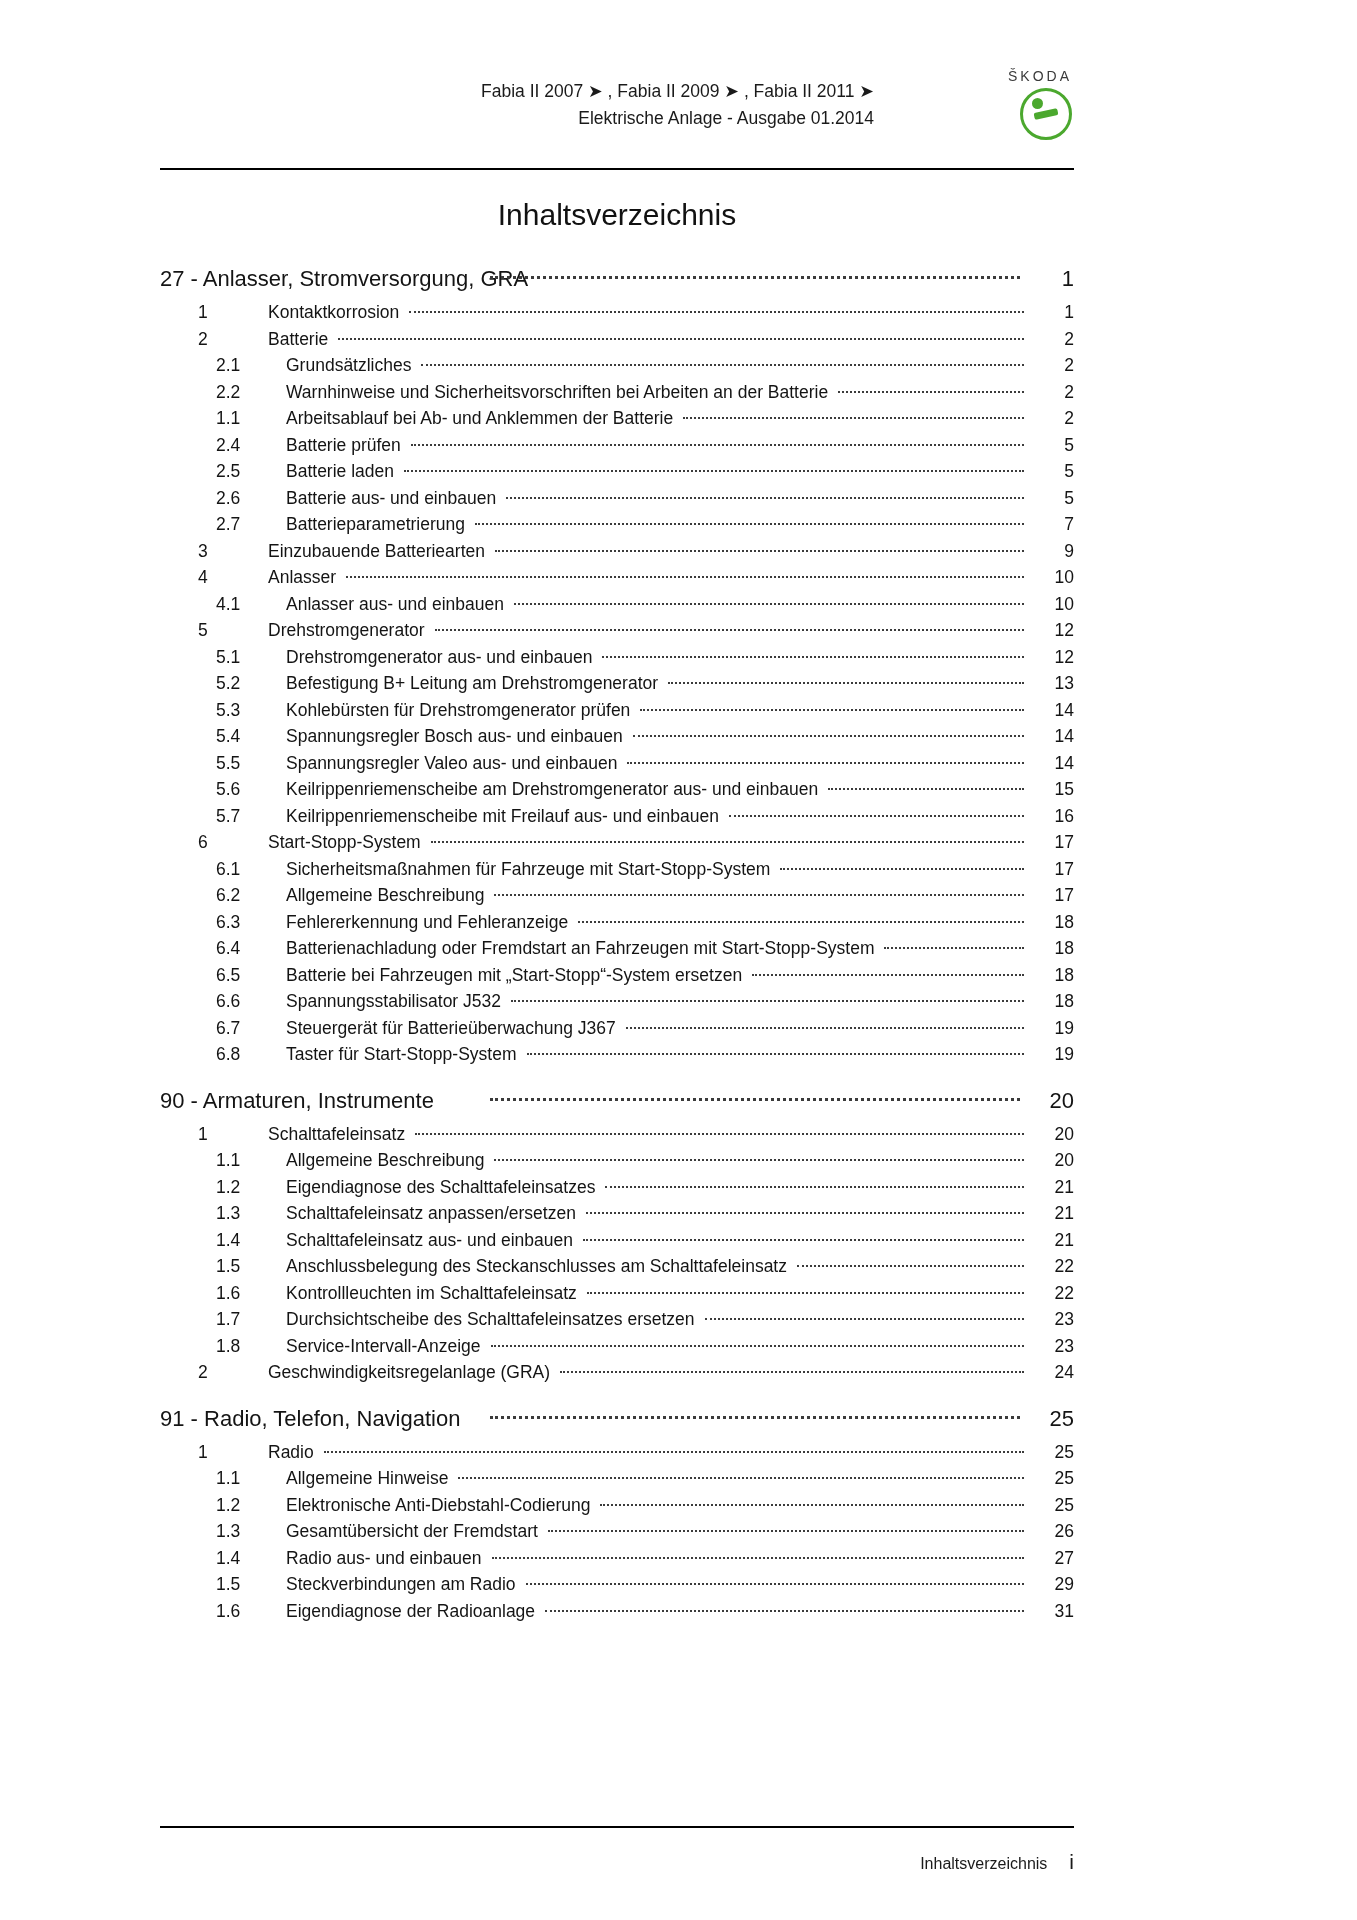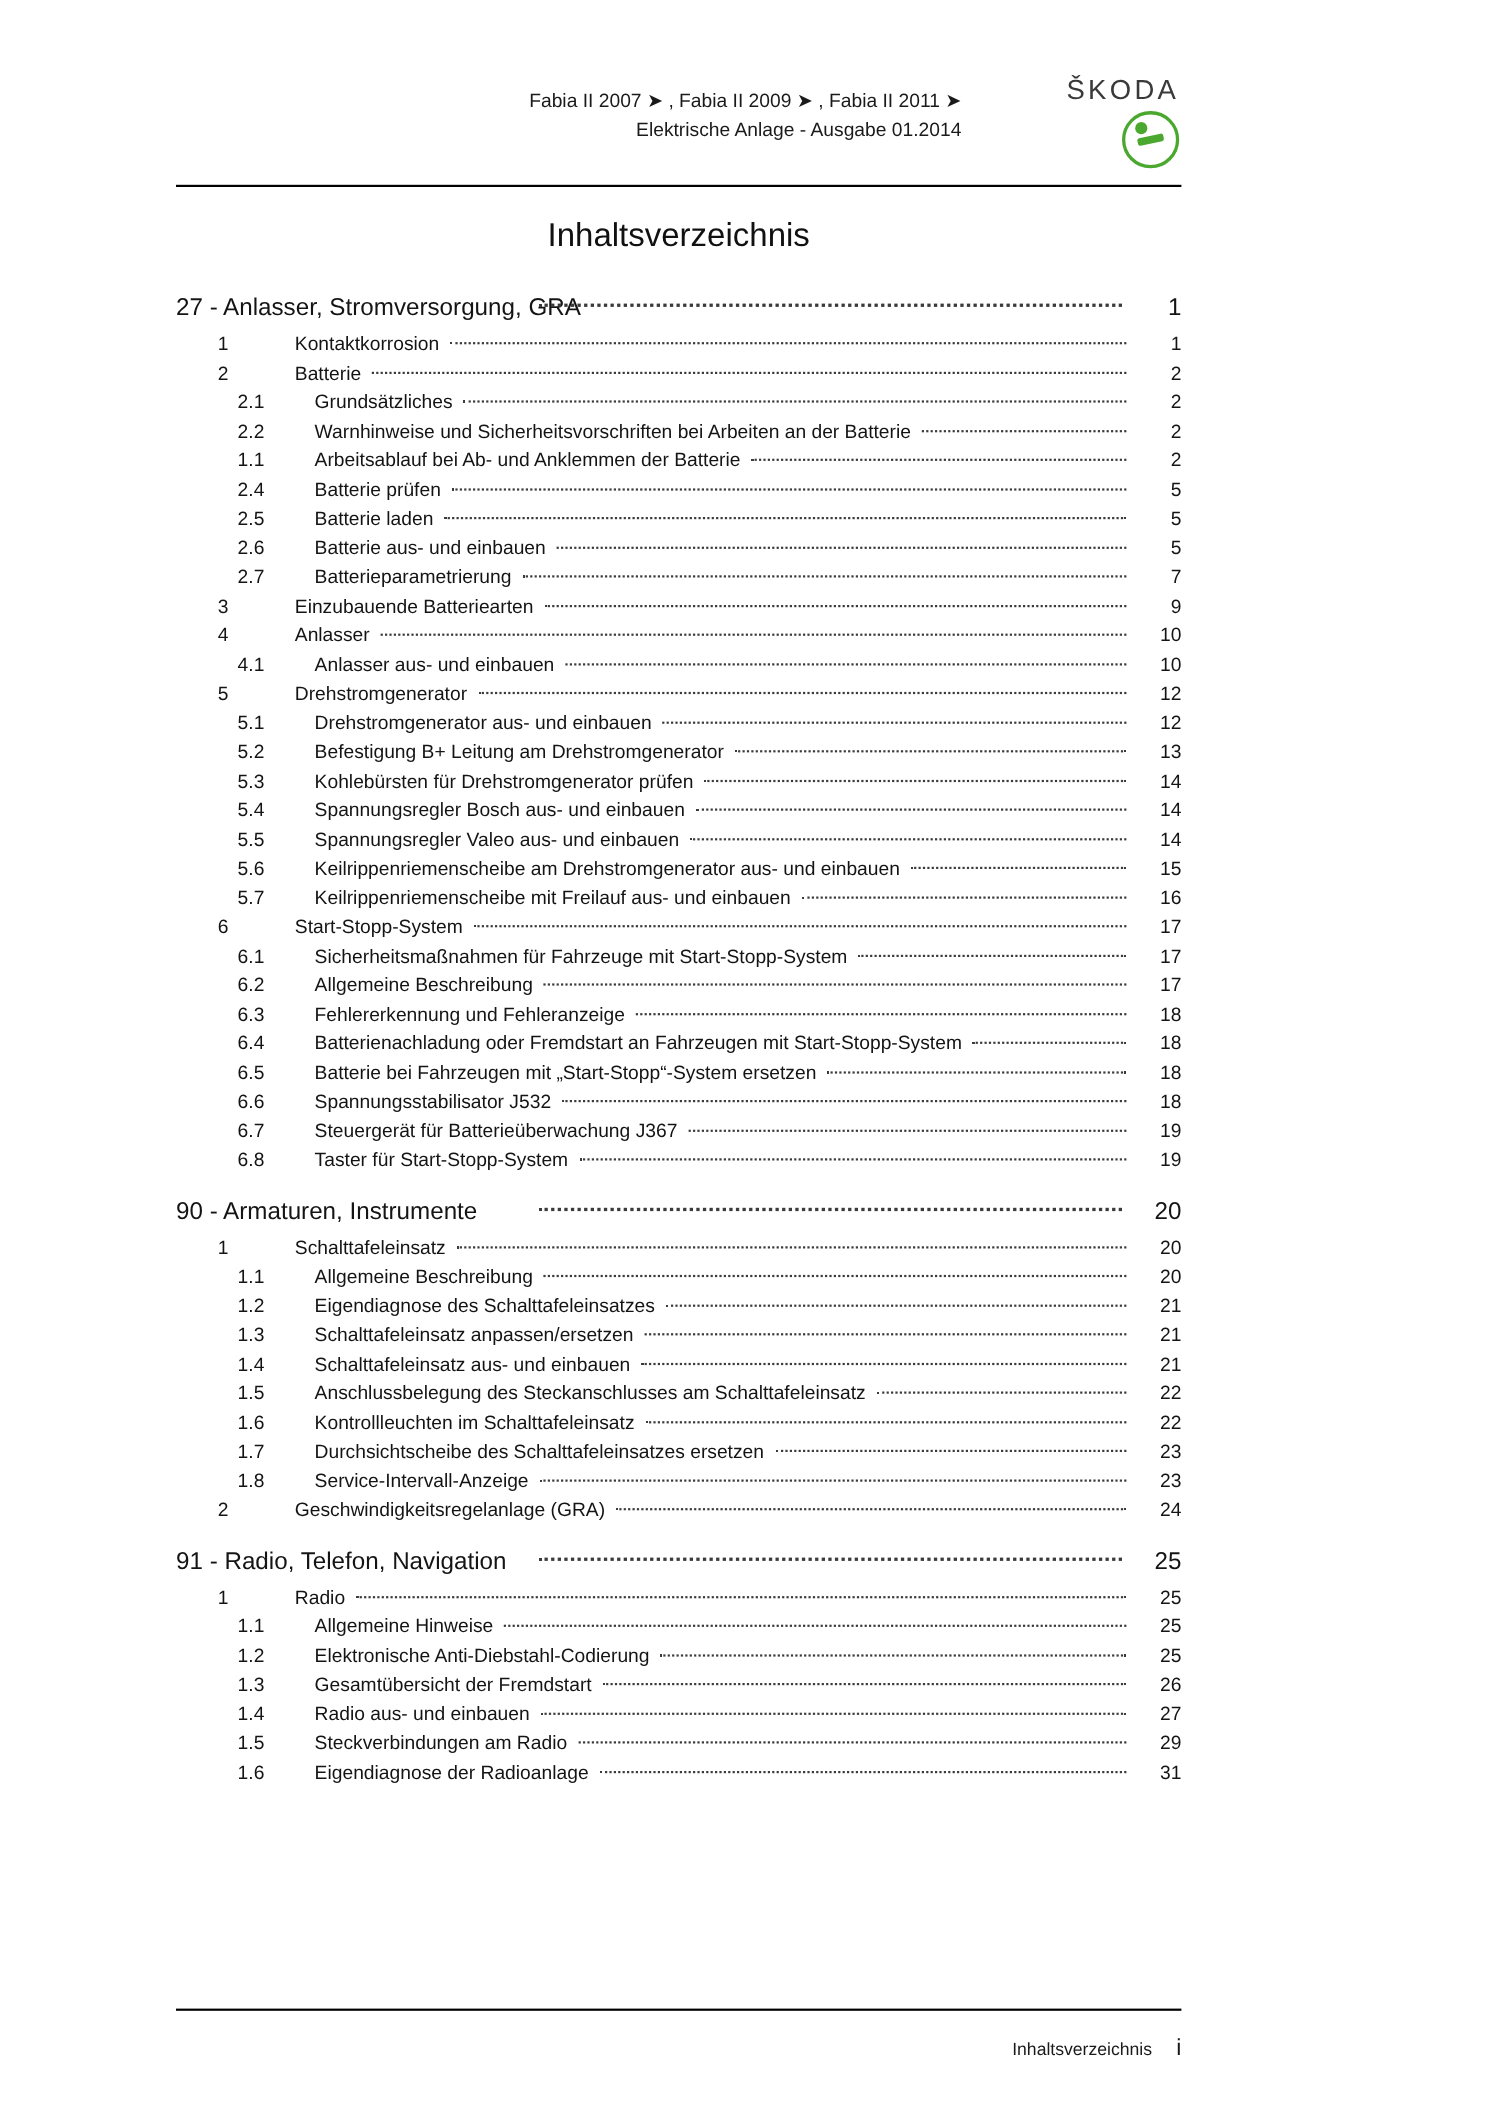--- a/index.html
+++ b/index.html
@@ -40,21 +40,21 @@
   .header-lines .line2 { white-space: nowrap; }
 
   .logo {
     position: absolute;
     right: 0px;
     top: 68px;
     width: 195px;
     text-align: right;
   }
   .logo-word {
-    font-size: 25px;
+    font-size: 14px;
     letter-spacing: 3px;
     color: #3a3a3a;
     font-family: "Liberation Sans", sans-serif;
     display: block;
     margin-bottom: 4px;
     margin-right: 2px;
   }
   .logo-mark {
     display: inline-block;
     width: 46px;

